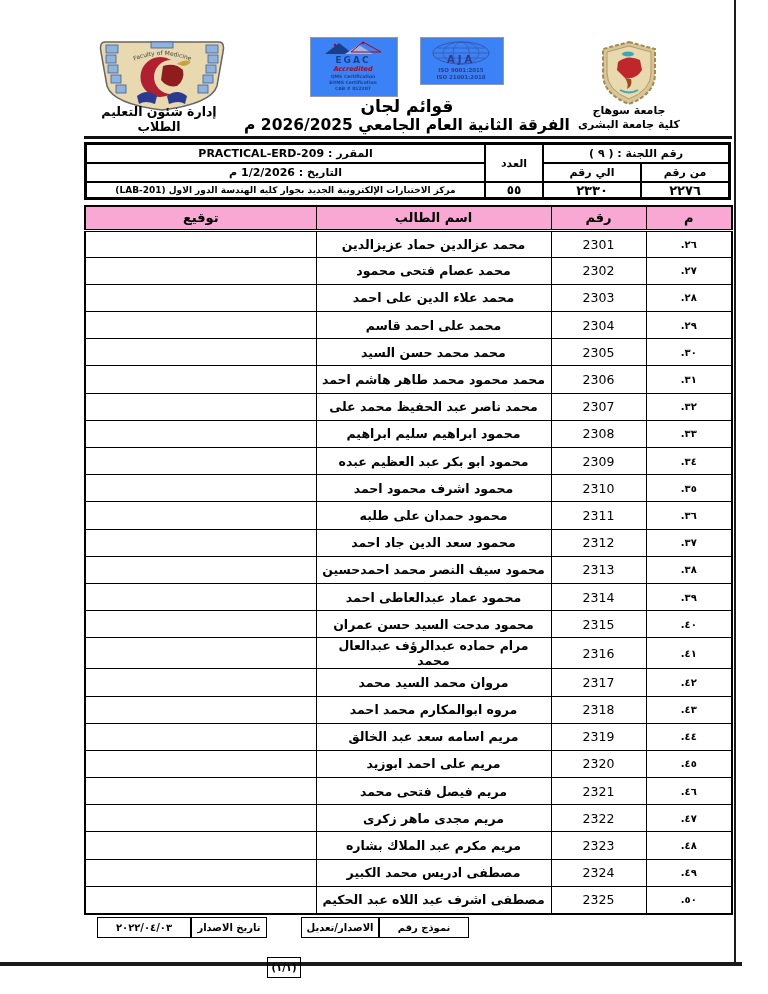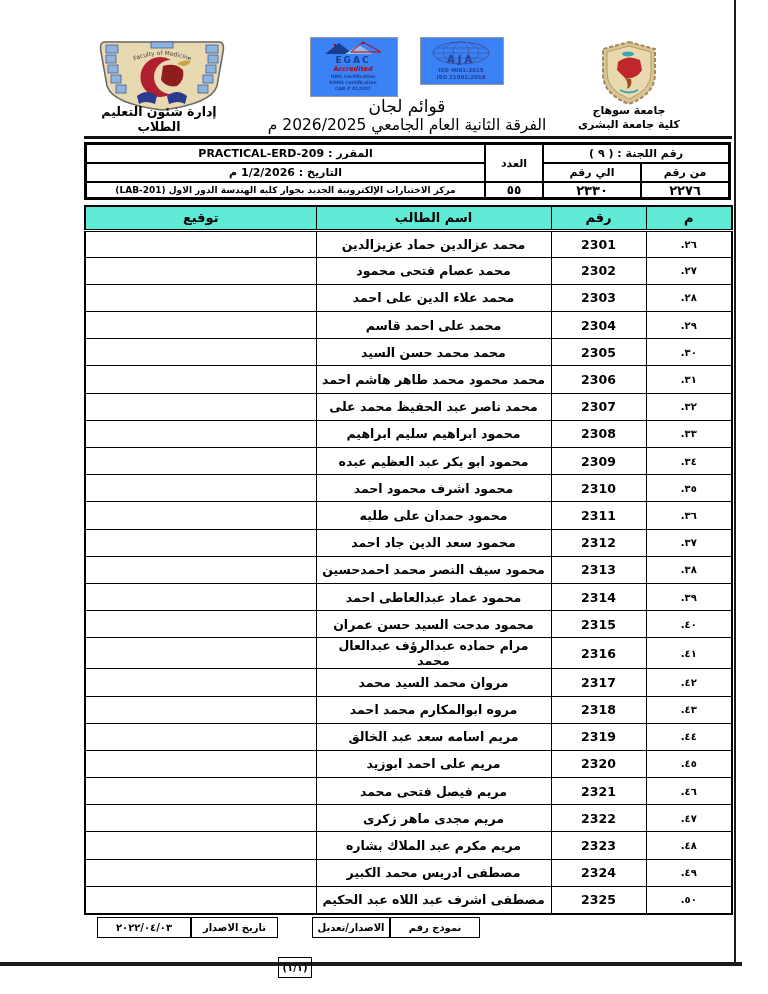--- a/index.html
+++ b/index.html
@@ -1,19 +1,19 @@
 <!DOCTYPE html>
 <html lang="ar"><head>
 <meta charset="utf-8">
 <style>
   html,body{margin:0;padding:0;background:#fff;}
   .page{position:relative;width:768px;height:994px;background:#fff;overflow:hidden;
         font-family:"DejaVu Sans",sans-serif;color:#000;}
   .abs{position:absolute;}
-  .b{font-weight:normal;}
+  .b{font-weight:bold;}
   .center{display:flex;align-items:center;justify-content:center;text-align:center;}
 
   
   .page-vline{position:absolute;left:734px;top:0;width:2px;height:966px;background:#1a1a1a;}
   .page-bline{position:absolute;left:0;top:962px;width:742px;height:4px;background:#1a1a1a;}
 
   
   .hdr-caption{font-weight:bold;}
   .divider{position:absolute;left:84px;top:136px;width:648px;height:3px;background:#111;}
 
@@ -33,42 +33,42 @@
   .ic-course{grid-column:4;grid-row:1;gap:4px;}
   .ic-date{grid-column:4;grid-row:2;}
   .ic-loc{grid-column:4;grid-row:3;font-size:9px;}
   .latin{direction:ltr;unicode-bidi:embed;}
 
   
   .main-table{position:absolute;left:84px;top:205px;width:647px;border-collapse:collapse;
       direction:rtl;table-layout:fixed;}
   .main-table th,.main-table td{border:1px solid #000;box-sizing:border-box;padding:0 4px;}
   .main-table{border:2px solid #000;}
-  .main-table th{height:24px;background:#5eead4;font-size:13px;font-weight:bold;
+  .main-table th{height:24px;background:#f9a8d4;font-size:13px;font-weight:bold;
       border-top:2px solid #000;border-bottom:3px double #000;}
   .main-table td{height:27.2px;text-align:center;vertical-align:middle;}
   .col-serial{width:86px;}
   .col-num{width:95px;}
   .col-name{width:235px;}
   .col-sign{width:231px;}
   .c-serial{font-size:10px;font-weight:bold;direction:rtl;}
-  .c-num{font-size:12.5px;font-weight:bold;direction:ltr;}
+  .c-num{font-size:12.5px;font-weight:normal;direction:ltr;}
   .c-name{font-size:12.5px;font-weight:bold;}
   .c-sign{}
 
   
   .footer{position:absolute;left:97px;top:917px;height:21px;display:flex;direction:rtl;
       font-size:10px;font-weight:bold;}
   .f-cell{border:1px solid #000;display:flex;align-items:center;justify-content:center;
       box-sizing:border-box;height:21px;line-height:1;}
   .f-form-l{width:90px;}
   .f-form-v{width:218px;font-family:"Liberation Serif",serif;font-size:12px;direction:ltr;}
   .f-issue-l{width:78px;}
   .f-issue-v{width:34px;margin-top:40px;}
-  .f-date-l{width:87px;}
+  .f-date-l{width:76px;}
   .f-date-v{width:94px;letter-spacing:1px;}
 
   
   .logo-box{position:absolute;background:#3b82f6;border:1px solid #999;}
   svg text{font-family:"DejaVu Sans",sans-serif;}
 </style>
 </head>
 <body>
 
 <div class="page">

